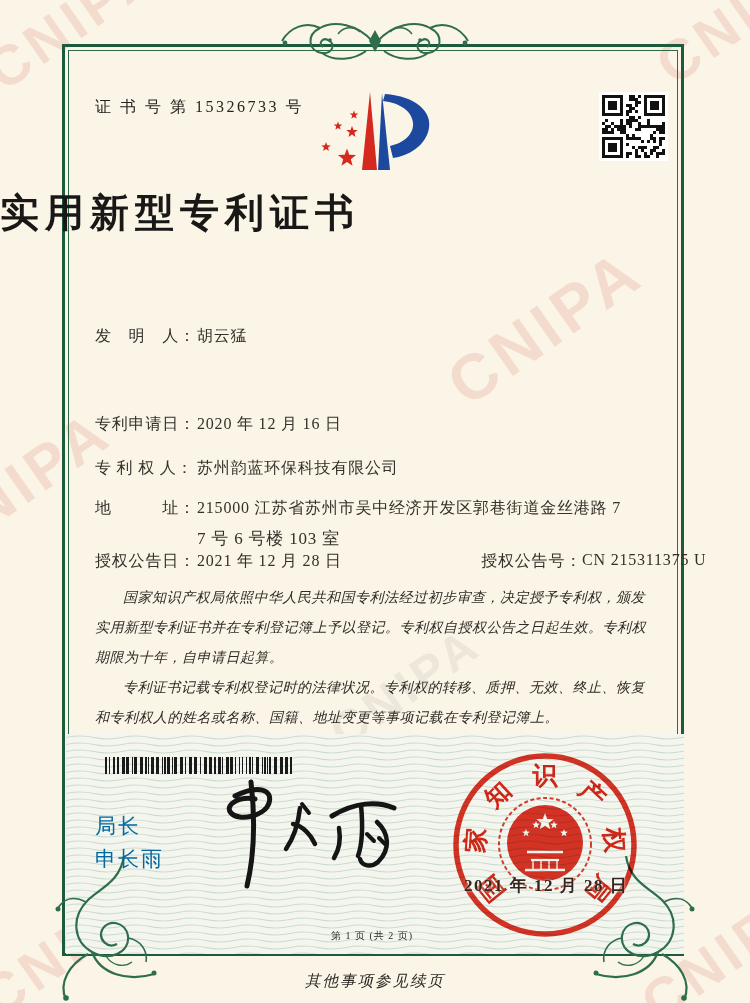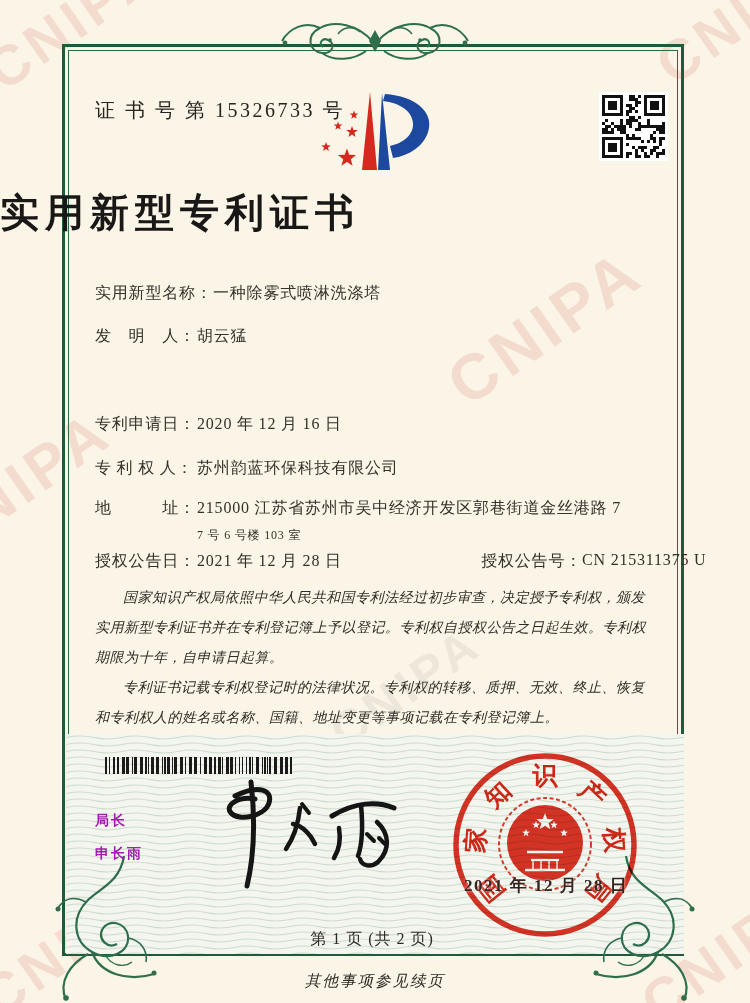--- a/index.html
+++ b/index.html
@@ -3,41 +3,41 @@
 <meta charset="utf-8">
 <style>
   html,body{margin:0;padding:0;}
   .page{position:relative;width:750px;height:1003px;background:#fbf5e7;overflow:hidden;
         font-family:"Liberation Serif","DejaVu Serif",serif;color:#2b2824;}
   .wm{position:absolute;font-family:"Liberation Sans","DejaVu Sans",sans-serif;font-weight:bold;
       color:rgba(222,156,142,.28);transform:rotate(-35deg);letter-spacing:5px;white-space:nowrap;pointer-events:none;}
   .frame{position:absolute;left:62px;top:44px;width:622px;height:912px;border:3px solid #1e5a3c;box-sizing:border-box;}
   .frame .inner{position:absolute;inset:3px;border:1px solid #2c6a49;}
   .guilloche{position:absolute;left:66px;top:734px;}
-  .certno{position:absolute;left:95px;top:97px;font-size:20px;letter-spacing:2.5px;color:#262420;}
+  .certno{position:absolute;left:95px;top:97px;font-size:16px;letter-spacing:2.5px;color:#262420;}
   .logo{position:absolute;left:308px;top:86px;}
   .qr{position:absolute;left:599px;top:92px;background:#fff;padding:3px;}
   .title{position:absolute;left:0;right:0;top:186px;text-align:left;font-size:39px;font-weight:bold;
          letter-spacing:6px;color:#191817;}
   .frow{position:absolute;left:95px;width:565px;display:flex;font-size:16px;letter-spacing:.8px;color:#34302a;}
   .frow .lbl{flex:0 0 102px;white-space:nowrap;}
   .frow .val{white-space:nowrap;}
-  .addr2{position:absolute;left:197px;font-size:12px;letter-spacing:.8px;color:#34302a;}
+  .addr2{position:absolute;left:197px;font-size:17px;letter-spacing:.8px;color:#34302a;}
   .auth2{position:absolute;left:385px;top:0;display:flex;font-size:16px;letter-spacing:.8px;text-align:right;}
   .bodytext{position:absolute;left:95px;top:583px;width:562px;font-size:14px;line-height:30px;
             font-style:italic;color:#2e2a25;}
   .bodytext p{margin:0;text-indent:2em;letter-spacing:.5px;}
   .barcode{position:absolute;left:105px;top:757px;}
   .officer{position:absolute;left:95px;font-family:"Liberation Sans","DejaVu Sans",sans-serif;
-           font-size:14px;color:#a21caf;letter-spacing:2px;font-weight:bold;}
+           font-size:21px;color:#0369a1;letter-spacing:2px;}
   .sig{position:absolute;left:205px;top:776px;}
   .sealwrap{position:absolute;left:447px;top:747px;mix-blend-mode:multiply;}
   .sealdate{position:absolute;left:448px;top:874px;width:196px;text-align:center;font-size:17px;
             letter-spacing:1.5px;color:#34261f;text-shadow:0 0 3px rgba(255,255,255,.9);font-weight:bold;}
-  .pageinfo{position:absolute;left:0;right:6px;top:929px;text-align:center;font-size:16px;letter-spacing:1px;color:#2e2b26;}
+  .pageinfo{position:absolute;left:0;right:6px;top:929px;text-align:center;font-size:10px;letter-spacing:1px;color:#2e2b26;}
   .contnote{position:absolute;left:0;right:0;top:971px;text-align:center;font-size:15.5px;font-style:italic;
             letter-spacing:2px;color:#2d2925;}
   .ornament{position:absolute;pointer-events:none;}
 </style>
 </head>
 <body>
 
 <div class="page">
 
   <div class="wm" style="left:-25px;top:-12px;font-size:56px">CNIPA</div>
@@ -241,24 +241,20 @@
       <rect x="42" y="0" width="21" height="21" fill="#111"></rect>
       <rect x="45" y="3" width="15" height="15" fill="#fff"></rect>
       <rect x="48" y="6" width="9" height="9" fill="#111"></rect>
       <rect x="0" y="42" width="21" height="21" fill="#111"></rect>
       <rect x="3" y="45" width="15" height="15" fill="#fff"></rect>
       <rect x="6" y="48" width="9" height="9" fill="#111"></rect>
     </svg>
 
   <div class="title">实用新型专利证书</div>
 
-  <div class="frow" style="top:283px">
-    <span class="lbl" style="flex-basis:118px">实用新型名称：</span>
-    <span class="val">一种除雾式喷淋洗涤塔</span>
-  </div>
   <div class="frow" style="top:326px">
     <span class="lbl">发　明　人：</span>
     <span class="val">胡云猛</span>
   </div>
   <div class="frow" style="top:414px">
     <span class="lbl">专利申请日：</span>
     <span class="val">2020 年 12 月 16 日</span>
   </div>
   <div class="frow" style="top:458px">
     <span class="lbl">专 利 权 人：</span>

